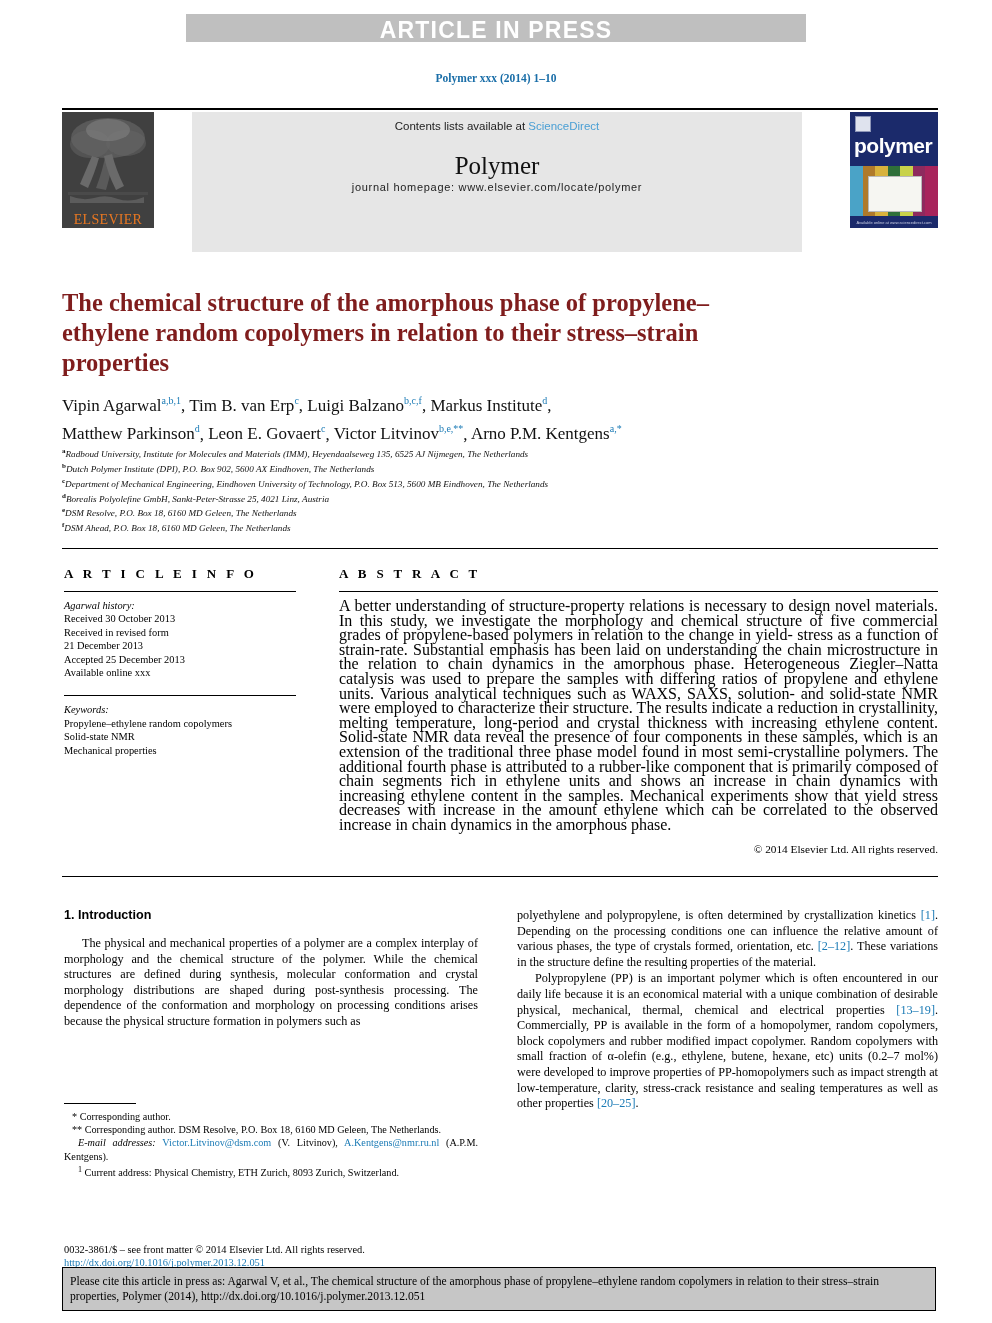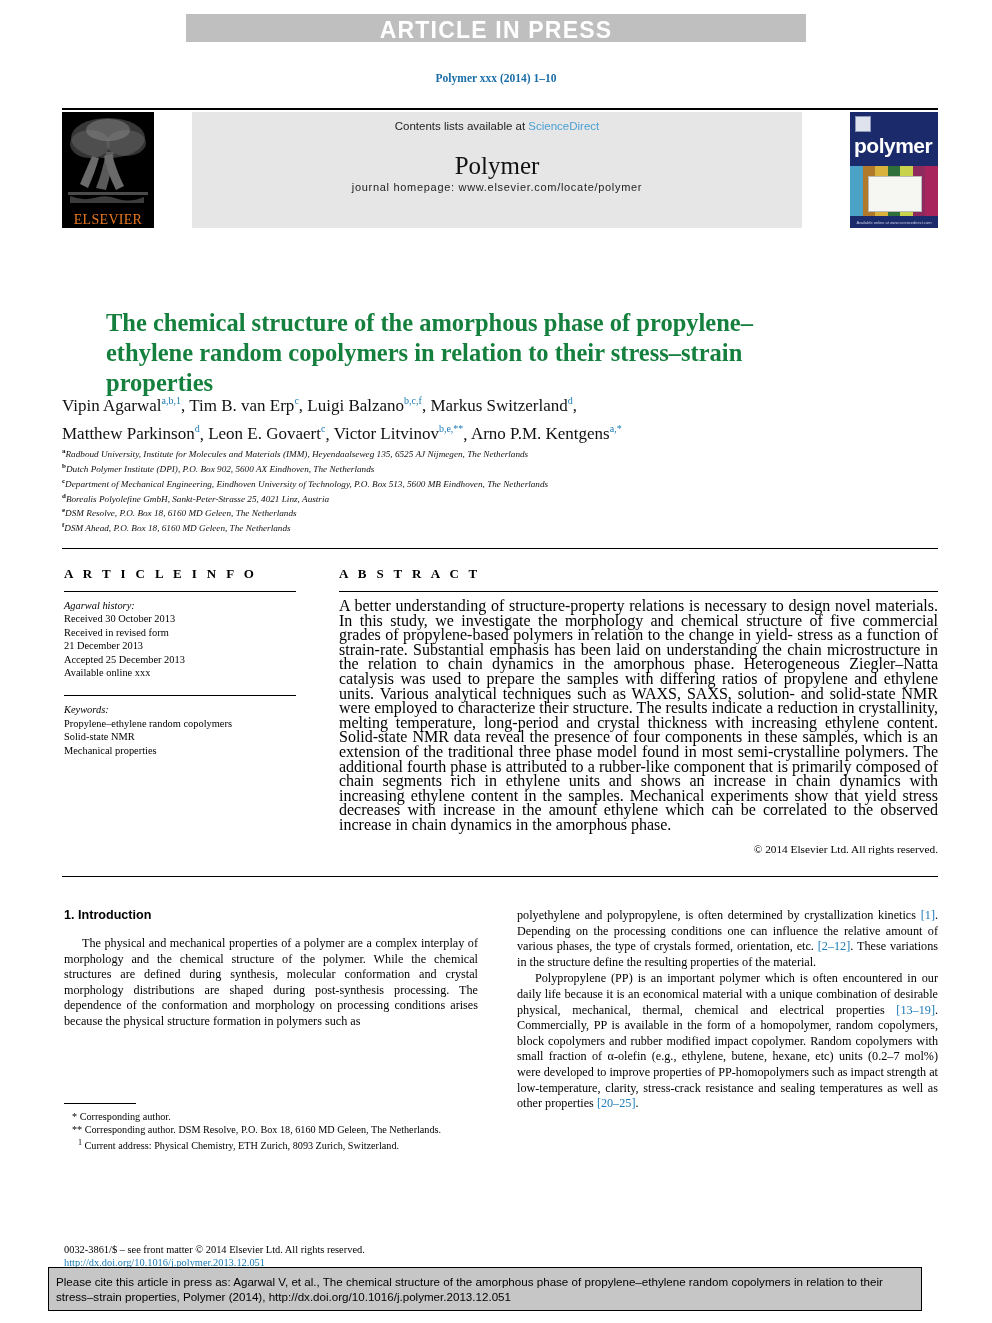--- a/index.html
+++ b/index.html
@@ -60,41 +60,41 @@
     position: relative;
     width: 876px;
     height: 118px;
   }
   .elsevier-logo {
     position: absolute;
     left: 0;
     top: 2px;
     width: 92px;
     height: 116px;
-    background: #000000;
+    background: #404040;
     overflow: hidden;
   }
   .elsevier-word {
     position: absolute;
     bottom: 0px;
     left: 0;
     width: 92px;
     text-align: center;
     color: #e87722;
     font-family: "Liberation Serif", serif;
     font-size: 14px;
     letter-spacing: 0.3px;
     font-weight: normal;
   }
   .center-panel {
     position: absolute;
     left: 130px;
     top: 2px;
     width: 610px;
-    height: 116px;
+    height: 140px;
     background: #e6e6e6;
   }
   .contents-line {
     position: absolute;
     top: 8px;
     width: 100%;
     text-align: center;
     font-family: "Liberation Sans", sans-serif;
     font-size: 11.5px;
     color: #222;
@@ -175,27 +175,26 @@
     text-align: center;
     font-size: 4px;
     color: #c8cde4;
     font-family: "Liberation Sans", sans-serif;
   }
 
   
   .paper-title {
     position: absolute;
     left: 62px;
-    top: 292px;
+    top: 272px;
     width: 700px;
     font-family: "Liberation Serif", serif;
     font-size: 24.5px;
     line-height: 30px;
-    color: #15803d;
-    margin-left: 44px;
+    color: #7f1d1d;
   }
   .authors {
     position: absolute;
     left: 62px;
     top: 389px;
     width: 860px;
     font-family: "Liberation Serif", serif;
     font-size: 17px;
     line-height: 24px;
     color: #111;
@@ -334,29 +333,29 @@
     width: 414px;
     font-family: "Liberation Serif", serif;
     font-size: 10.4px;
     line-height: 13.4px;
   }
   .doi { color: #1a7ab5; }
 
   
   .cite-box {
     position: absolute;
-    left: 48px;
+    left: 62px;
     top: 1267px;
     width: 874px;
     height: 44px;
     border: 1px solid #000;
     background: #c6c6c6;
     padding: 6px 7px 0 7px;
     box-sizing: border-box;
-    font-family: Liberation Sans, sans-serif;
+    font-family: Liberation Serif, serif;
     font-size: 11.6px;
     line-height: 15px;
   }
 </style>
 </head>
 <body>
 
 <div class="press-banner">ARTICLE IN PRESS</div>
 
 <div class="journal-line">Polymer xxx (2014) 1–10</div>
@@ -407,21 +406,21 @@
 
   </div>
 </div>
 
 <h1 class="paper-title">The chemical structure of the amorphous phase of propylene–ethylene random copolymers in relation to their stress–strain properties</h1>
 
 <div class="authors">
   <span><span>Vipin Agarwal</span><sup>a,b,1</sup></span>,
   <span><span>Tim B. van Erp</span><sup>c</sup></span>,
   <span><span>Luigi Balzano</span><sup>b,c,f</sup></span>,
-  <span><span>Markus Switzerland</span><sup>d</sup></span>,<br>
+  <span><span>Markus Institute</span><sup>d</sup></span>,<br>
   <span><span>Matthew Parkinson</span><sup>d</sup></span>,
   <span><span>Leon E. Govaert</span><sup>c</sup></span>,
   <span><span>Victor Litvinov</span><sup>b,e,**</sup></span>,
   <span><span>Arno P.M. Kentgens</span><sup>a,*</sup></span>
 </div>
 
 <div class="affiliations">
   <div><sup>a</sup><span>Radboud University, Institute for Molecules and Materials (IMM), Heyendaalseweg 135, 6525 AJ Nijmegen, The Netherlands</span></div>
   <div><sup>b</sup><span>Dutch Polymer Institute (DPI), P.O. Box 902, 5600 AX Eindhoven, The Netherlands</span></div>
   <div><sup>c</sup><span>Department of Mechanical Engineering, Eindhoven University of Technology, P.O. Box 513, 5600 MB Eindhoven, The Netherlands</span></div>
@@ -468,20 +467,21 @@
 
 <div class="col-right">
   <p class="body-p" style="text-indent:0"><span>polyethylene and polypropylene, is often determined by crystallization kinetics </span><span class="ref">[1]</span><span>. Depending on the processing conditions one can influence the relative amount of various phases, the type of crystals formed, orientation, etc. </span><span class="ref">[2–12]</span><span>. These variations in the structure define the resulting properties of the material.</span></p>
   <p class="body-p"><span>Polypropylene (PP) is an important polymer which is often encountered in our daily life because it is an economical material with a unique combination of desirable physical, mechanical, thermal, chemical and electrical properties </span><span class="ref">[13–19]</span><span>. Commercially, PP is available in the form of a homopolymer, random copolymers, block copolymers and rubber modified impact copolymer. Random copolymers with small fraction of α-olefin (e.g., ethylene, butene, hexane, etc) units (0.2–7 mol%) were developed to improve properties of PP-homopolymers such as impact strength at low-temperature, clarity, stress-crack resistance and sealing temperatures as well as other properties </span><span class="ref">[20–25]</span><span>.</span></p>
 </div>
 
 <div class="footnotes">
   <div class="fn-rule"></div>
   <p class="fn" style="text-indent:8px">* Corresponding author.</p>
   <p class="fn" style="text-indent:8px">** Corresponding author. DSM Resolve, P.O. Box 18, 6160 MD Geleen, The Netherlands.</p>
+  <p class="fn" style="text-indent:14px"><em>E-mail addresses:</em> <span class="mail">Victor.Litvinov@dsm.com</span> <span>(V. Litvinov),</span> <span class="mail">A.Kentgens@nmr.ru.nl</span> <span>(A.P.M. Kentgens).</span></p>
   <p class="fn" style="text-indent:14px"><sup>1</sup> <span>Current address: Physical Chemistry, ETH Zurich, 8093 Zurich, Switzerland.</span></p>
 </div>
 
 <div class="issn-block">
   <div>0032-3861/$ – see front matter © 2014 Elsevier Ltd. All rights reserved.</div>
   <div class="doi">http://dx.doi.org/10.1016/j.polymer.2013.12.051</div>
 </div>
 
 <div class="cite-box">Please cite this article in press as: Agarwal V, et al., The chemical structure of the amorphous phase of propylene–ethylene random copolymers in relation to their stress–strain properties, Polymer (2014), http://dx.doi.org/10.1016/j.polymer.2013.12.051</div>
 

